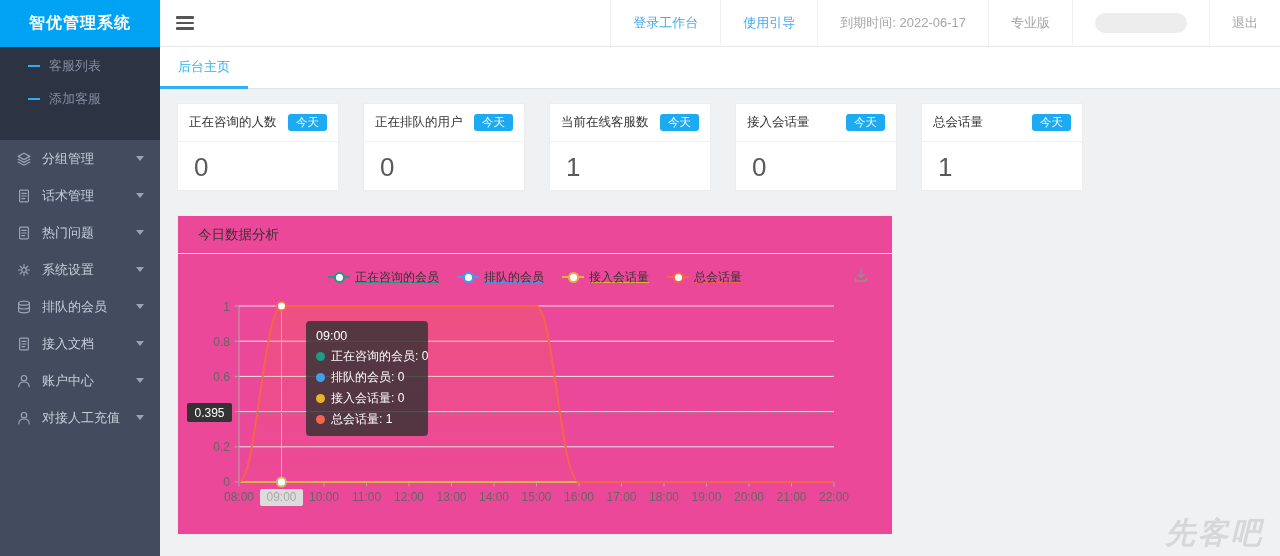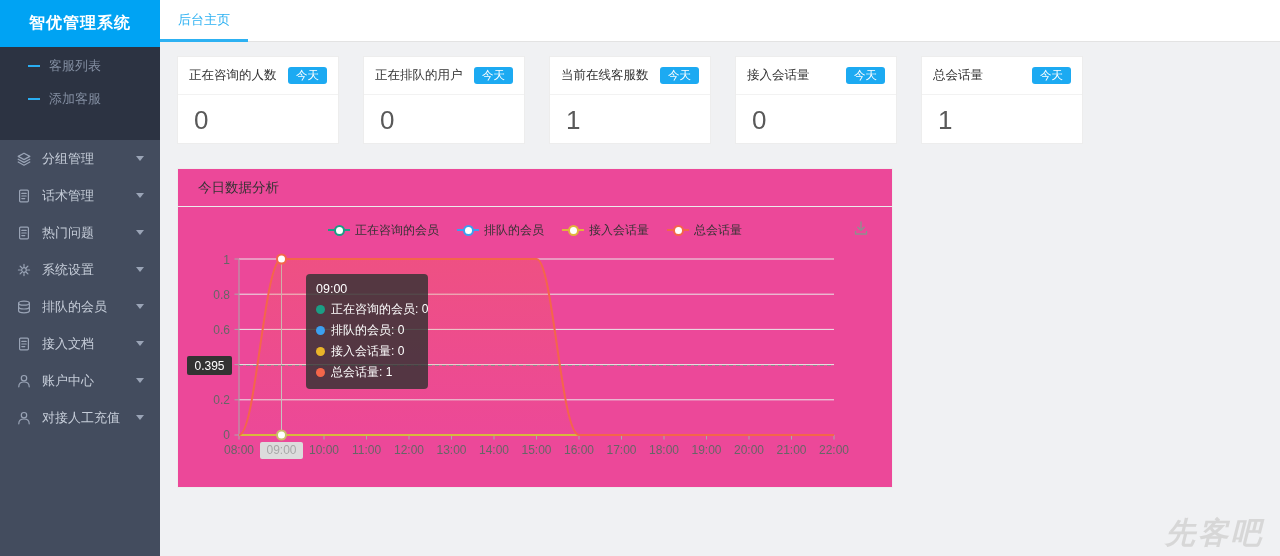--- a/index.html
+++ b/index.html
@@ -48,21 +48,21 @@
   .card-head { display:flex; align-items:flex-start; justify-content:space-between; padding:10px 11px;
                border-bottom:1px solid #f2f2f2; }
   .card-title { font-size:12.5px; color:#333; white-space:nowrap; }
   .badge { background:#1caaf2; color:#fff; font-size:11.5px; padding:1px 8px; border-radius:3px; flex-shrink:0; }
   .card-value { font-size:26px; color:#595959; padding:10px 16px 14px; }
 
   .chart-card { margin-top:24px; width:716px; height:320px; background:#ec4899; border:1px solid #ededed; position:relative; }
   .chart-head { height:38px; line-height:38px; padding-left:20px; font-size:13.5px; color:#333;
                 border-bottom:1px solid #ececec; }
   .legend-row { display:flex; justify-content:center; align-items:center; gap:18px; margin-top:14px; height:18px; }
-  .legend-item { display:flex; align-items:center; gap:5px; font-size:12px; color:#333; cursor:pointer; }
+  .legend-item { display:flex; align-items:center; gap:5px; font-size:12px; color:#333; cursor:pointer;text-decoration:underline; }
   .lg-marker { width:22px; height:10px; position:relative; display:inline-block; }
   .lg-marker::before { content:''; position:absolute; left:0; right:0; top:4px; height:2px; background:currentColor; }
   .lg-marker::after { content:''; position:absolute; left:6px; top:0; width:7px; height:7px;
                       border:2px solid currentColor; border-radius:50%; background:#fff; }
   .sc0 { color:#1b9e85; } .sc1 { color:#3ba0f0; } .sc2 { color:#e2b33c; } .sc3 { color:#f4664a; }
   .download { position:absolute; right:22px; top:50px; cursor:pointer; width:18px; height:18px; }
   .download svg { stroke:#8f8f8f; fill:none; stroke-width:1.4; stroke-linecap:round; stroke-linejoin:round; }
 
   .chart-wrap { position:relative; margin-top:10px; height:240px; }
   svg.chart { position:absolute; left:6px; top:0; }
@@ -185,20 +185,37 @@
             <path d="M2.8 13.8c0-3.2 2.4-4.8 5.2-4.8s5.2 1.6 5.2 4.8"></path>
           </svg>
       </span>
       <span class="nv-label">对接人工充值</span>
       <span class="caret caret-down"></span>
     </div>
   </aside>
 
   <div class="main">
 
+    <header class="topbar">
+      <div class="hamburger">
+          <span></span>
+          <span></span>
+          <span></span>
+        </div>
+      <div class="topbar-right">
+        <div class="tb-item tb-link">登录工作台</div>
+        <div class="tb-item tb-link">使用引导</div>
+        <div class="tb-item tb-muted">到期时间: 2022-06-17</div>
+        <div class="tb-item tb-muted">专业版</div>
+        <div class="tb-item">
+          <span class="pill"></span>
+        </div>
+        <div class="tb-item tb-muted">退出</div>
+      </div>
+    </header>
 
     <div class="tabbar">
       <div class="tab">后台主页</div>
     </div>
 
     <div class="content">
 
       <div class="cards">
         <div class="card">
           <div class="card-head">

